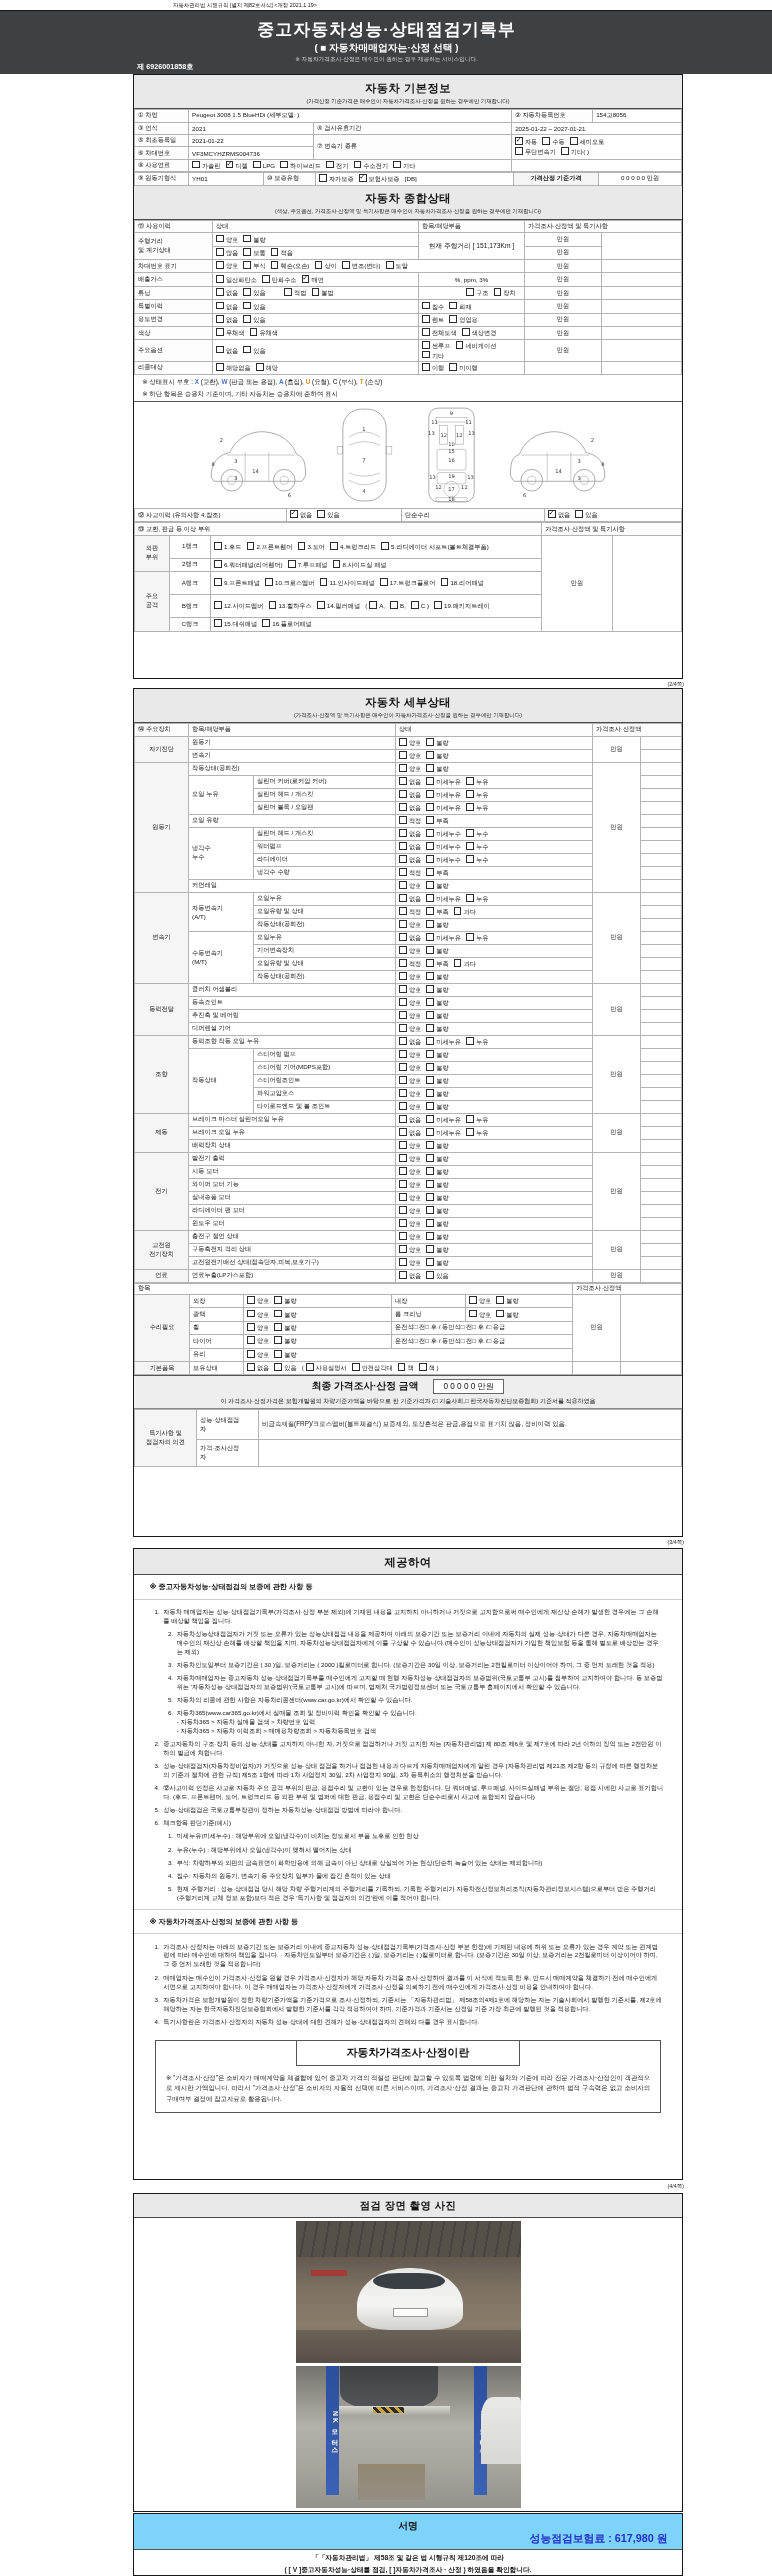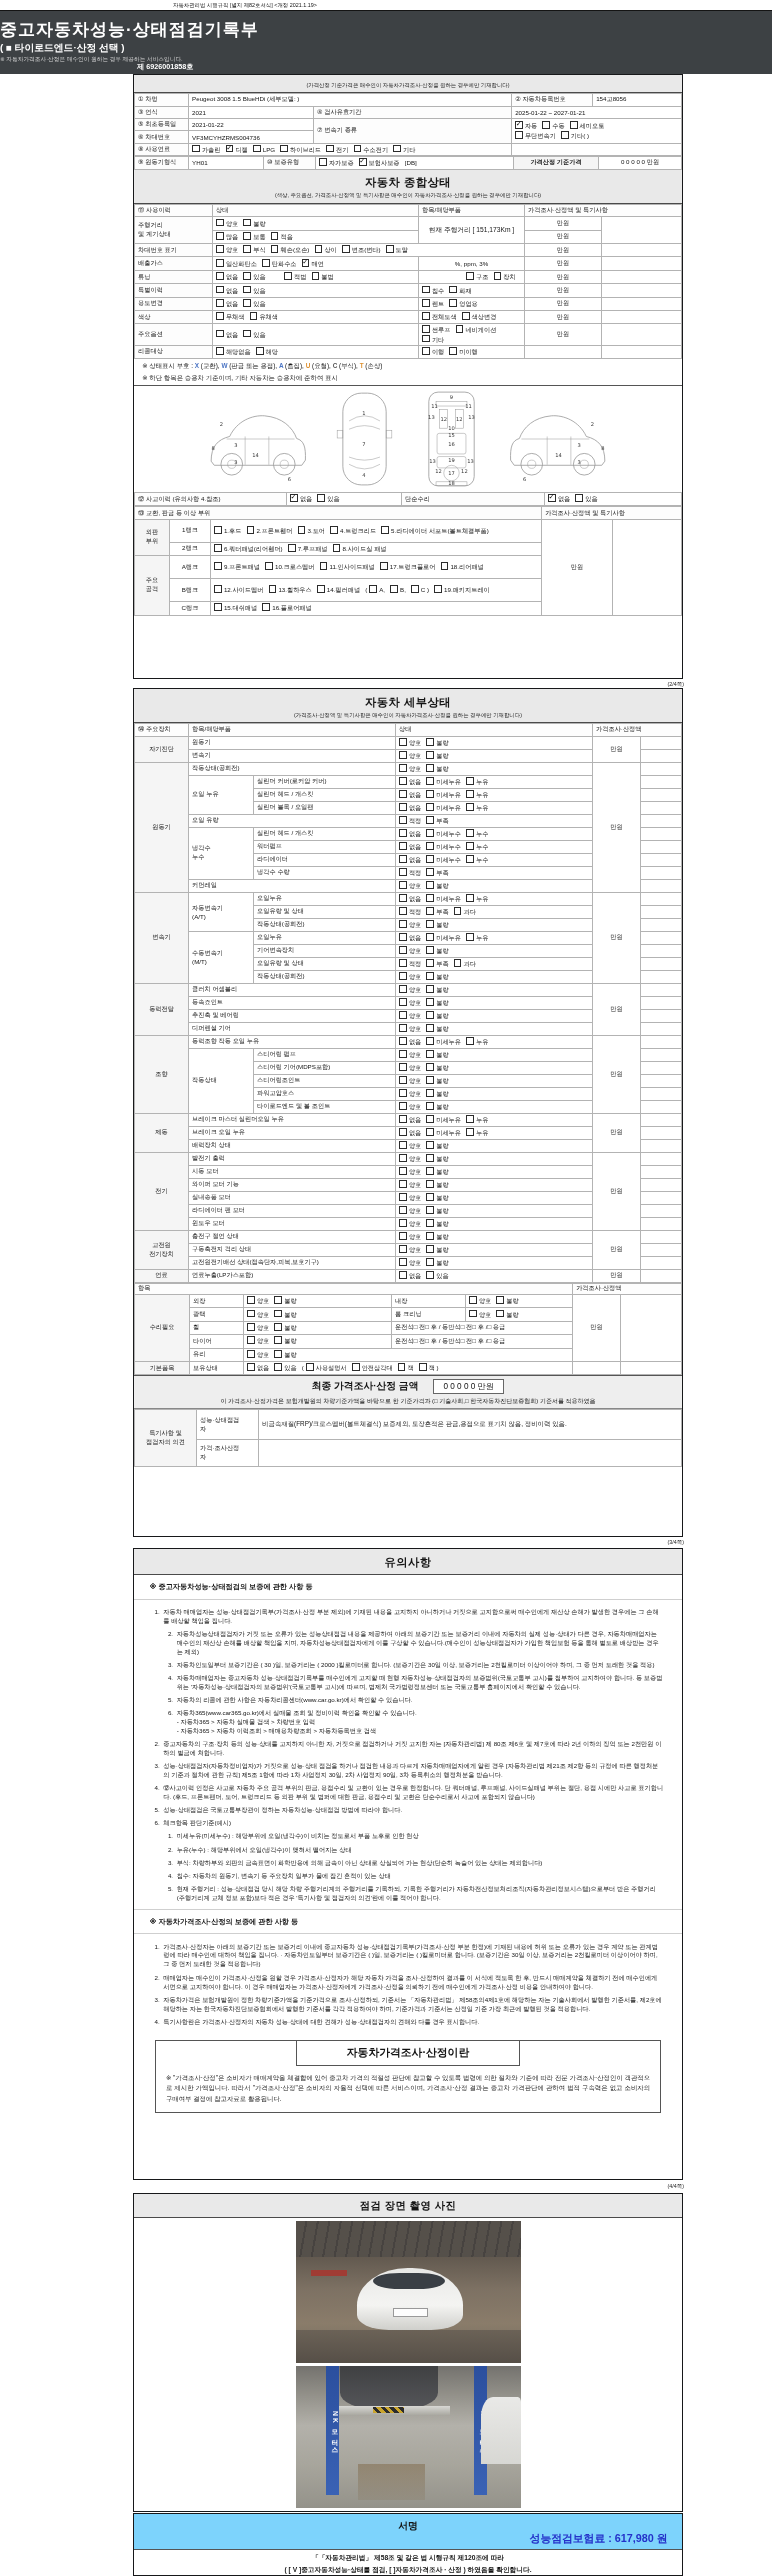--- a/index.html
+++ b/index.html
@@ -1,20 +1,20 @@
 <!DOCTYPE html>
 <html style="font-size:8.2px"><head>
 <meta charset="utf-8">
 <style>
   html,body{margin:0;padding:0}
   body{width:773px;height:2576px;position:relative;background:#fff;color:#141414;
        font-family:"Liberation Sans","DejaVu Sans",sans-serif;overflow:hidden}
   .abs{position:absolute}
   .titlebar{position:absolute;left:0;top:9.8px;width:773px;height:64px;background:#3d4144;
-            border-top:1px solid #141414;color:#fff;text-align:left;box-sizing:border-box}
+            border-top:1px solid #141414;color:#fff;text-align:center;box-sizing:border-box}
   .titlebar h1{margin:7.2px 0 1px;font-size:17px;letter-spacing:1px}
   .titlebar .sub{font-size:9.8px;font-weight:bold;margin:1px 0}
   .titlebar .subnote{font-size:5.7px;color:#d7d7d7;margin-top:1.5px}
   .docno{position:absolute;left:137px;bottom:1.5px;font-size:7.2px;font-weight:bold;color:#fff}
   .topnote{position:absolute;left:173px;top:1.5px;font-size:5.4px;color:#111}
   .pgmark{position:absolute;right:89px;font-size:5.4px;color:#222}
   .box{position:absolute;left:133px;width:550px;background:#fff;border:1.5px solid #17181a;
        box-sizing:border-box;overflow:hidden}
   .band{background:#e9e9e9;border-bottom:1px solid #4a4a4a;text-align:center;padding:4.6px 0 3.6px}
   .band h2{margin:1px 0;font-size:11.3px;letter-spacing:0.5px;font-weight:bold}
@@ -49,27 +49,28 @@
   .pillar{position:absolute;top:0;width:13.4px;background:linear-gradient(180deg,#2b4f9e,#3a62b5);color:#fff;
           writing-mode:vertical-rl;text-align:center;font-size:6.7px;font-weight:bold;letter-spacing:2.1px}
   .bluebig{color:#2431c9;font-weight:bold;font-size:10.8px}
 </style>
 </head>
 <body>
 
 <div class="topnote">자동차관리법 시행규칙 [별지 제82호서식] &lt;개정 2021.1.19&gt;</div>
 <div class="titlebar">
   <h1>중고자동차성능·상태점검기록부</h1>
-  <div class="sub">( ■ 타이로드엔드·산정 선택 )</div>
+  <div class="sub">( ■ 자동차매매업자는·산정 선택 )</div>
   <div class="subnote">※ 자동차가격조사·산정은 매수인이 원하는 경우 제공하는 서비스입니다.</div>
   <div class="docno">제 6926001858호</div>
 </div>
 
 <div class="box" style="top:74px;height:605px">
   <div class="band">
+    <h2>자동차 기본정보</h2>
     <div class="note">(가격산정 기준가격은 매수인이 자동차가격조사·산정을 원하는 경우에만 기재합니다)</div>
   </div>
 
   <table>
     <colgroup>
         <col style="width:54px">
         <col style="width:125px">
         <col style="width:41px">
         <col style="width:157px">
         <col style="width:81px">
@@ -702,21 +703,21 @@
 자</td>
       <td></td>
     </tr>
   </tbody>
     </table>
 </div>
 <div class="pgmark" style="top:1539px">(3/4쪽)</div>
 
 <div class="box" style="top:1548px;height:632px">
   <div class="band">
-    <h2>유의사항</h2>
+    <h2>제공하여</h2>
   </div>
   <div class="sechead">※ 중고자동차성능·상태점검의 보증에 관한 사항 등</div>
   <div id="notice-list-1" style="padding:4.1px 5.2px 2.1px 17.5px">
       <div class="nitem">
         <span class="n">1.</span>
         <span class="t">자동차 매매업자는 성능·상태점검기록부(가격조사·산정 부분 제외)에 기재된 내용을 고지하지 아니하거나 거짓으로 고지함으로써 매수인에게 재산상 손해가 발생한 경우에는 그 손해를 배상할 책임을 집니다.</span>
       </div>
       <div class="nitem ind1">
         <span class="n">2.</span>
         <span class="t">자동차성능상태점검자가 거짓 또는 오류가 있는 성능상태점검 내용을 제공하여 아래의 보증기간 또는 보증거리 이내에 자동차의 실제 성능·상태가 다른 경우, 자동차매매업자는 매수인의 재산상 손해를 배상할 책임을 지며, 자동차성능상태점검자에게 이를 구상할 수 있습니다.(매수인이 성능상태점검자가 가입한 책임보험 등을 통해 별도로 배상받는 경우는 제외)</span>

